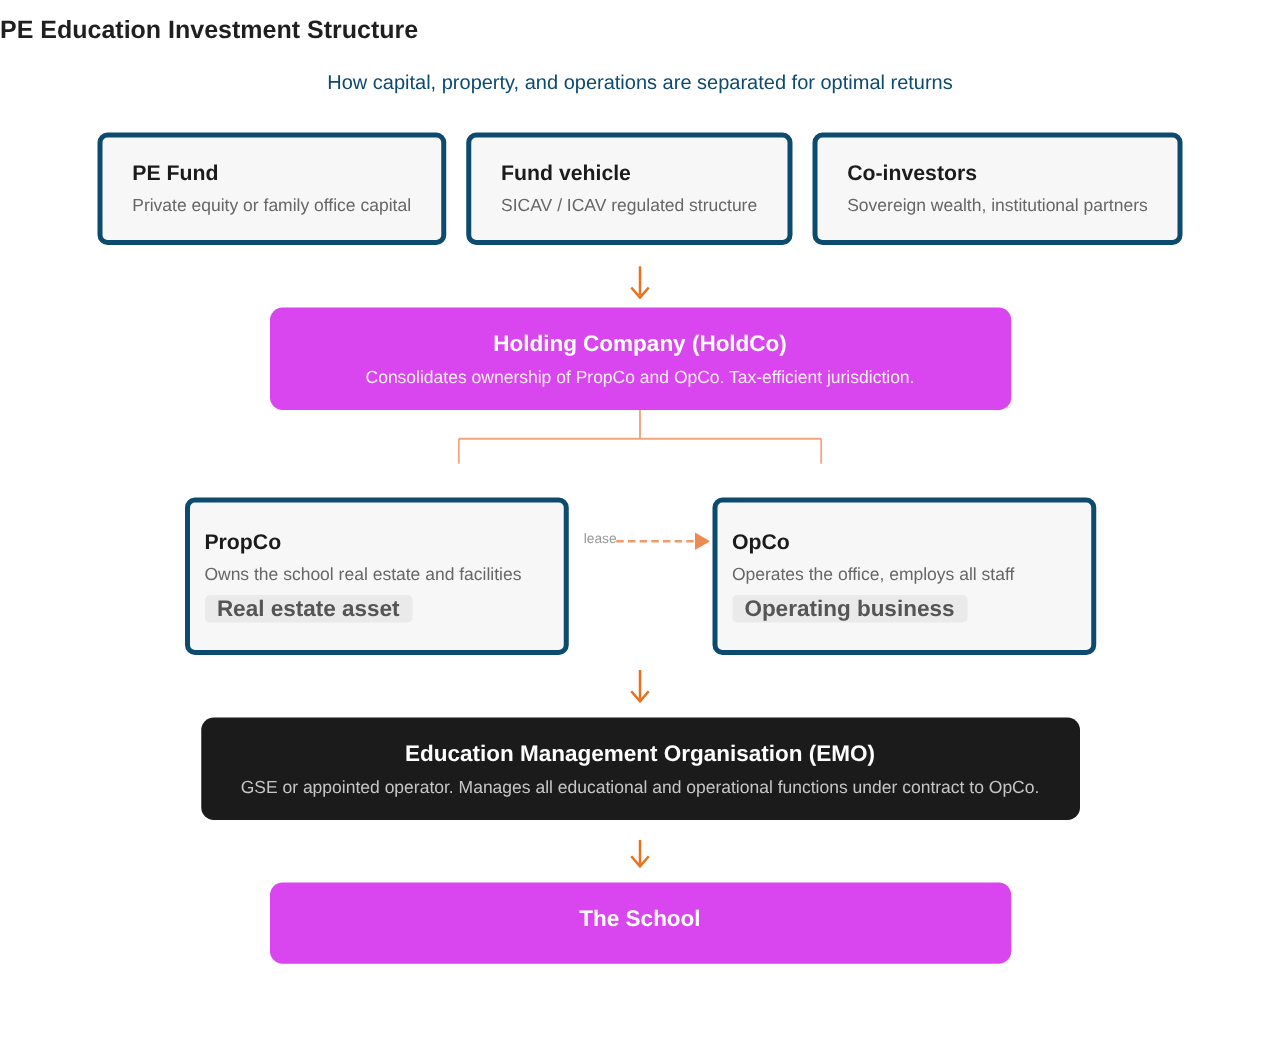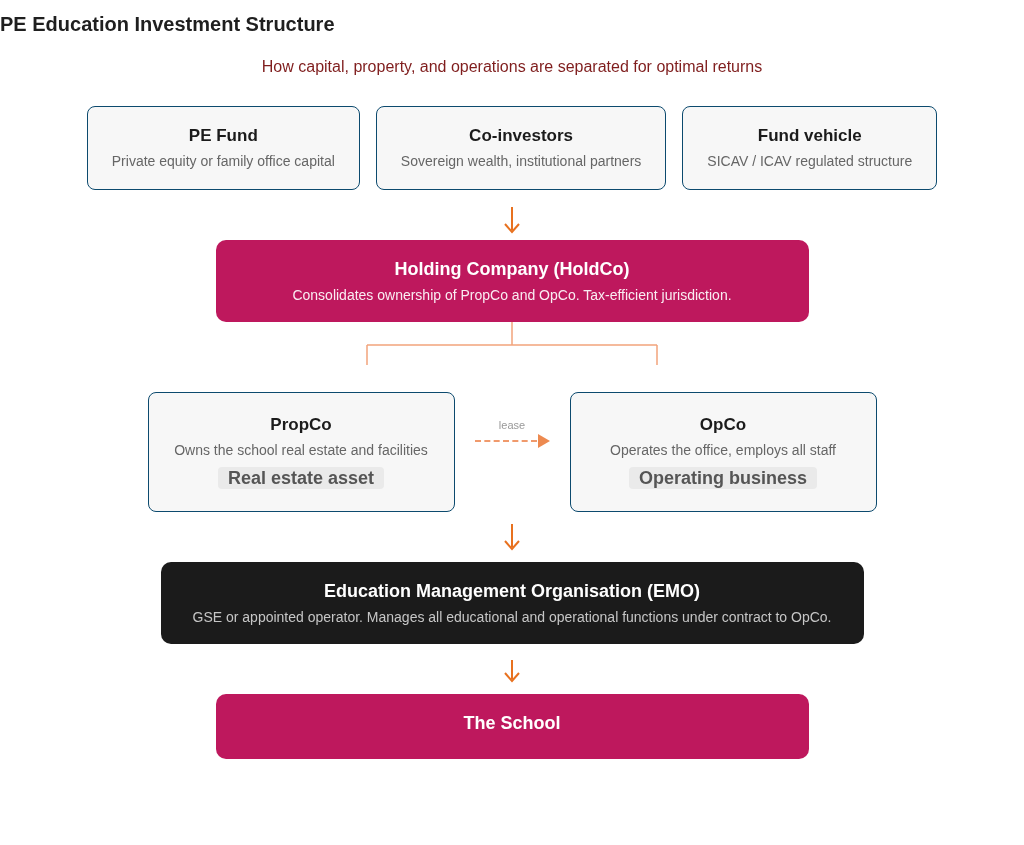--- a/index.html
+++ b/index.html
@@ -9,65 +9,65 @@
     color:#1c1c1c;
     -webkit-font-smoothing:antialiased;
   }
   .page{padding-top:12px;}
 
   .title{
     font-size:20px;font-weight:bold;
     margin:0;color:#1f1f1f;line-height:24px;
   }
   .subtitle{
-    font-size:16px;color:#7f1d1d;text-align:center;
+    font-size:16px;color:#0c4a6e;text-align:center;
     margin:21px 0 0;line-height:19px;
   }
 
   
   .row{display:flex;justify-content:center;align-items:stretch;}
   .row-top{gap:16px;margin-top:30px;}
   .card{
-    background:#F7F7F7;border:1px solid #0c4a6e;border-radius:8px;
-    text-align:center;padding:19px 24px;box-sizing:border-box;
+    background:#F7F7F7;border:4px solid #0c4a6e;border-radius:8px;
+    padding:19px 24px;box-sizing:border-box;
   }
   .card .card-title{font-size:17px;font-weight:bold;margin:0 0 7px;color:#1b1b1b;line-height:20px;}
   .card .card-desc{font-size:14px;margin:0;color:#666;line-height:17px;}
 
   
   .arrow-row{display:flex;justify-content:center;margin:15px 0 3px;height:32px;}
   .arrow-row-2{margin:10px 0 8px;height:32px;}
   .arrow-row-3{margin:15px 0 8px;height:27px;}
 
   
   .big{
     width:593px;margin:0 auto;border-radius:10px;text-align:center;
     color:#fff;padding:18px 20px;box-sizing:border-box;
   }
   .big .big-title{font-size:18px;font-weight:bold;margin:0 0 7px;line-height:22px;}
   .big .big-desc{font-size:14px;margin:0;line-height:17px;color:rgba(255,255,255,0.92);}
-  .orange{background:#be185d;}
+  .orange{background:#d946ef;}
   .dark{background:#1B1B1B;width:703px;}
   .dark .big-desc{color:#C6C6C6;}
 
   
   .connector{display:flex;justify-content:center;height:70px;}
 
   
   .row-mid{gap:115px;position:relative;}
   .card-mid{width:307px;padding:22px 12px;}
   .badge{
     display:inline-block;margin-top:8px;background:#EAEAEA;color:#555;
     font-size:18px;font-weight:bold;padding:4px 10px;border-radius:4px;line-height:14px;
   }
 
   
   .lease-wrap{
     position:absolute;left:50%;top:27px;transform:translateX(-50%);
-    display:flex;flex-direction:column;align-items:center;width:90px;
+    display:flex;flex-direction:row;align-items:flex-end;width:90px;
   }
   .lease-label{font-size:11px;color:#999;line-height:13px;margin-bottom:2px;}
   .lease-line{display:flex;align-items:center;}
   .lease-dashes{width:62px;height:0;border-top:2px dashed #F09A6C;}
   .lease-arrowhead{
     width:0;height:0;margin-left:1px;
     border-left:12px solid #ED8A50;
     border-top:7px solid transparent;
     border-bottom:7px solid transparent;
   }
@@ -84,26 +84,26 @@
 
   <h1 class="title">PE Education Investment Structure</h1>
   <p class="subtitle">How capital, property, and operations are separated for optimal returns</p>
 
   <div class="row row-top">
     <div class="card">
       <div class="card-title">PE Fund</div>
       <p class="card-desc">Private equity or family office capital</p>
     </div>
     <div class="card">
+      <div class="card-title">Fund vehicle</div>
+      <p class="card-desc">SICAV / ICAV regulated structure</p>
+    </div>
+    <div class="card">
       <div class="card-title">Co-investors</div>
       <p class="card-desc">Sovereign wealth, institutional partners</p>
-    </div>
-    <div class="card">
-      <div class="card-title">Fund vehicle</div>
-      <p class="card-desc">SICAV / ICAV regulated structure</p>
     </div>
   </div>
 
   <div class="arrow-row">
     <svg width="22" height="32" viewBox="0 0 22 32">
       <path d="M11 2 V25 M4 19 L11 27 L18 19" fill="none" stroke="#E8711F" stroke-width="2"></path>
     </svg>
   </div>
 
   <div class="big orange">

